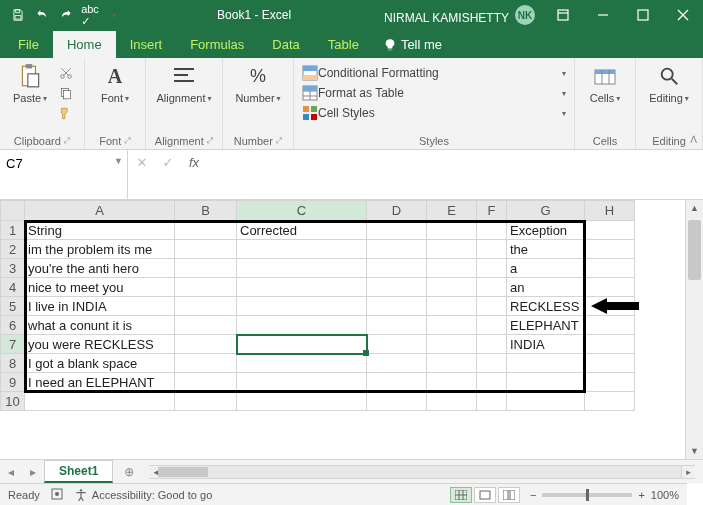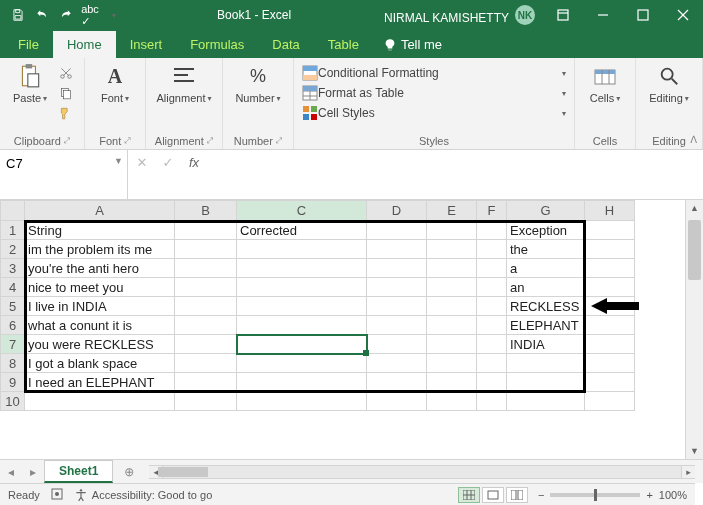--- a/index.html
+++ b/index.html
@@ -82,21 +82,21 @@
 .sheettabs .navbtn { width:22px; text-align:center; color:#888; cursor:pointer;}
 .sheettabs .tab { padding: 3px 14px; background:#fff; border:1px solid #ccc; border-bottom:2px solid #217346; color:#217346; font-weight:600; cursor:pointer;}
 .sheettabs .addtab { width:24px; height:20px; display:flex; align-items:center; justify-content:center; color:#888; margin-left:4px; cursor:pointer;}
 .sheettabs .hscroll { flex:1; margin:0 8px; height:14px; background:#e8e8e8; position:relative; border:1px solid #d4d4d4;}
 .sheettabs .hscroll .thumb{ position:absolute; top:1px; bottom:1px; left:8px; width:50px; background:#c8c8c8;}
 .sheettabs .hscroll .arr{ position:absolute; top:0; bottom:0; width:14px; display:flex; align-items:center; justify-content:center; font-size:9px; color:#666;}
 .sheettabs .hscroll .arr.l{left:-1px; border-right:1px solid #d4d4d4; background:#f0f0f0;}
 .sheettabs .hscroll .arr.r{right:-1px; border-left:1px solid #d4d4d4; background:#f0f0f0;}
 
 
-.statusbar { position:absolute; left:0; right:8px; bottom:0; height:22px; background:#f3f3f3; border-top:1px solid #d4d4d4; display:flex; align-items:center; font-size:11px; color:#555; padding:0 8px; gap:10px;}
+.statusbar { position:absolute; left:0; right:16px; bottom:0; height:22px; background:#f3f3f3; border-top:1px solid #d4d4d4; display:flex; align-items:center; font-size:11px; color:#555; padding:0 8px; gap:10px;}
 .statusbar .views { margin-left:auto; display:flex; align-items:center; gap:2px;}
 .statusbar .viewbtn { width:22px; height:16px; border:1px solid #ccc; background:#fff; display:flex; align-items:center; justify-content:center;}
 .statusbar .viewbtn.active{ background:#d8ead9; border-color:#8fbf9a;}
 .statusbar .zoom { display:flex; align-items:center; gap:6px;}
 .statusbar .slider { width:90px; height:4px; background:#ccc; position:relative;}
 .statusbar .slider .knob{ position:absolute; top:-4px; left:44px; width:3px; height:12px; background:#666;}
 .accessibility { display:flex; align-items:center; gap:4px;}
 </style>
 </head>
 <body>

